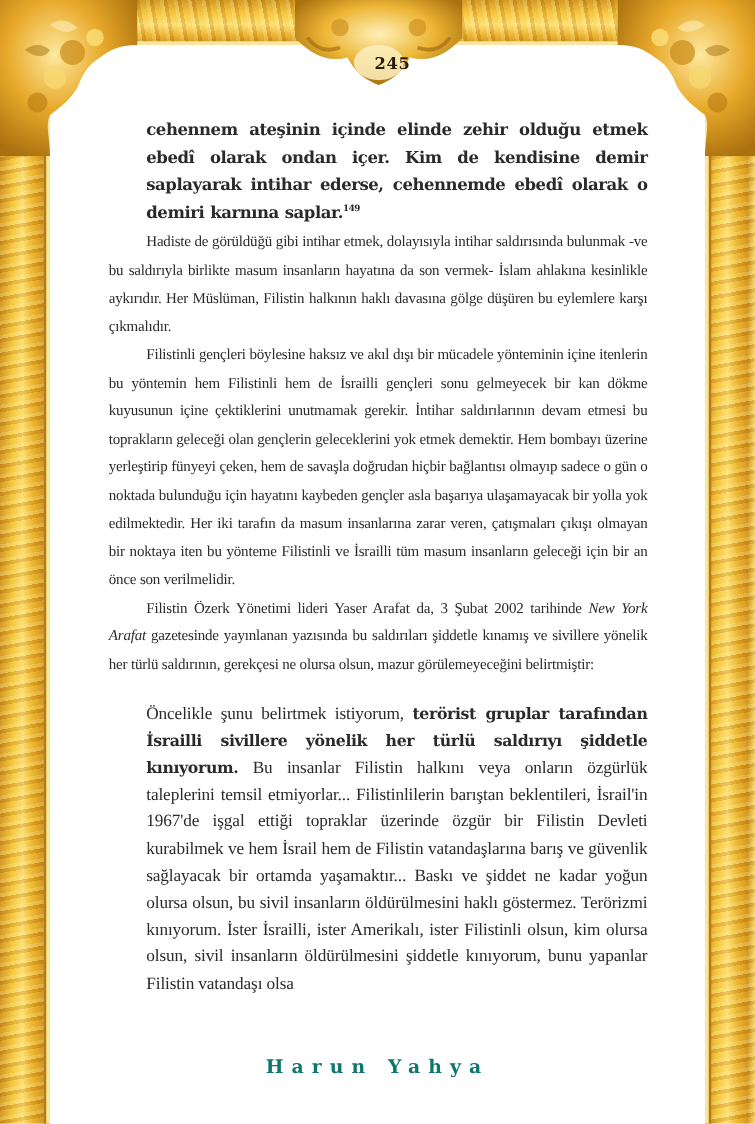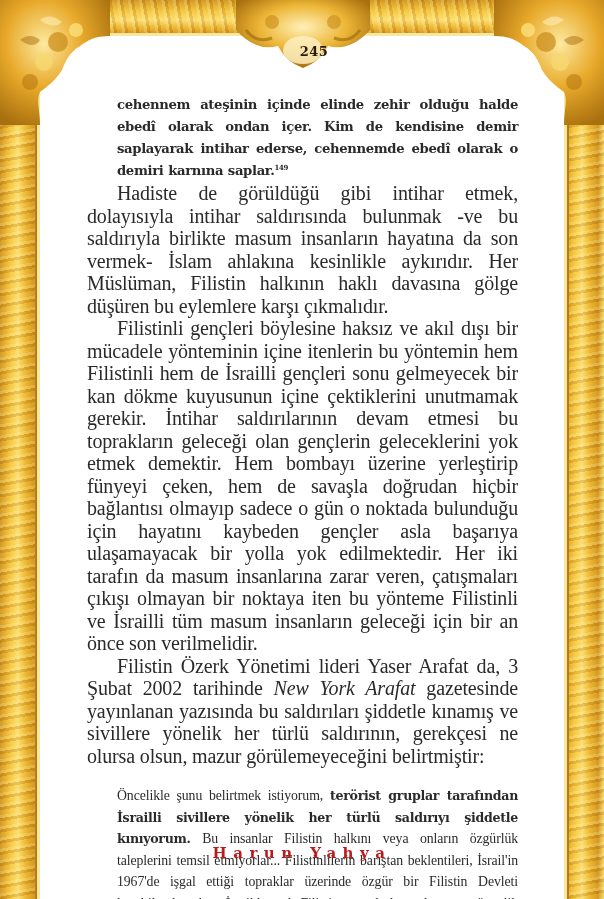--- a/index.html
+++ b/index.html
@@ -43,33 +43,33 @@
     position: absolute; left: 87px; width: 431px; top: 94px;
   }
   p { margin: 0; text-align: justify; }
   .hadith-quote {
     margin-left: 30px; font-weight: bold; font-size: 13.2px; line-height: 22px;
     font-family: "DejaVu Serif", serif; letter-spacing: -0.35px;
     word-spacing: 0.5px;
   }
   .hadith-quote sup { font-size: 7px; vertical-align: 5px; line-height: 0; }
   .body-para {
-    font-size: 20px; line-height: 22.5px; text-indent: 30px;
+    font-size: 12px; line-height: 22.5px; text-indent: 30px;
     letter-spacing: -0.15px;
   }
   .body-para i { font-style: italic; }
   .block-quote {
     margin-left: 30px; font-size: 13.8px; line-height: 21.6px; margin-top: 18px;
     letter-spacing: -0.1px;
   }
   .block-quote b { font-family: "DejaVu Serif", serif; font-size: 12.6px; letter-spacing: -0.3px; }
   .footer-brand {
     position: absolute; left: 0; right: 0; top: 844px; text-align: center;
     font-family: "DejaVu Serif", serif; font-size: 15px; letter-spacing: 6.5px;
-    color: #b91c1c; font-weight: bold;
+    color: #0f766e; font-weight: bold;
   }
 </style>
 </head>
 <body>
 
 <div class="frame-top"></div>
 <div class="frame-side frame-left"></div>
 <div class="frame-side frame-right"></div>
 
 <svg class="corner corner-left" viewBox="0 0 110 125">
@@ -110,21 +110,21 @@
   <path d="M10 30 q10 14 26 8" stroke="#9a640c" stroke-width="3" fill="none" opacity="0.6"></path>
   <path d="M124 30 q-10 14 -26 8" stroke="#9a640c" stroke-width="3" fill="none" opacity="0.6"></path>
   <ellipse cx="67" cy="50" rx="20" ry="14" fill="#fbeec0" opacity="0.85"></ellipse>
   <circle cx="36" cy="22" r="7" fill="#c98a18" opacity="0.6"></circle>
   <circle cx="98" cy="22" r="7" fill="#c98a18" opacity="0.6"></circle>
 </svg>
 
 <div class="page-number">245</div>
 
 <div class="text-area">
-  <p class="hadith-quote"><span>cehennem ateşinin içinde elinde zehir olduğu halde ebedî olarak ondan içer. Kim de kendisine demir saplayarak intihar ederse, cehennemde ebedî olarak o demiri karnına saplar.</span><sup>149</sup></p>
+  <p class="hadith-quote"><span>cehennem ateşinin içinde elinde zehir olduğu etmek ebedî olarak ondan içer. Kim de kendisine demir saplayarak intihar ederse, cehennemde ebedî olarak o demiri karnına saplar.</span><sup>149</sup></p>
 
   <p class="body-para">Hadiste de görüldüğü gibi intihar etmek, dolayısıyla intihar saldırısında bulunmak -ve bu saldırıyla birlikte masum insanların hayatına da son vermek- İslam ahlakına kesinlikle aykırıdır. Her Müslüman, Filistin halkının haklı davasına gölge düşüren bu eylemlere karşı çıkmalıdır.</p>
 
   <p class="body-para">Filistinli gençleri böylesine haksız ve akıl dışı bir mücadele yönteminin içine itenlerin bu yöntemin hem Filistinli hem de İsrailli gençleri sonu gelmeyecek bir kan dökme kuyusunun içine çektiklerini unutmamak gerekir. İntihar saldırılarının devam etmesi bu toprakların geleceği olan gençlerin geleceklerini yok etmek demektir. Hem bombayı üzerine yerleştirip fünyeyi çeken, hem de savaşla doğrudan hiçbir bağlantısı olmayıp sadece o gün o noktada bulunduğu için hayatını kaybeden gençler asla başarıya ulaşamayacak bir yolla yok edilmektedir. Her iki tarafın da masum insanlarına zarar veren, çatışmaları çıkışı olmayan bir noktaya iten bu yönteme Filistinli ve İsrailli tüm masum insanların geleceği için bir an önce son verilmelidir.</p>
 
   <p class="body-para"><span>Filistin Özerk Yönetimi lideri Yaser Arafat da, 3 Şubat 2002 tarihinde </span><i>New York Arafat</i><span> gazetesinde yayınlanan yazısında bu saldırıları şiddetle kınamış ve sivillere yönelik her türlü saldırının, gerekçesi ne olursa olsun, mazur görülemeyeceğini belirtmiştir:</span></p>
 
   <p class="block-quote"><span>Öncelikle şunu belirtmek istiyorum, </span><b>terörist gruplar tarafından İsrailli sivillere yönelik her türlü saldırıyı şiddetle kınıyorum.</b><span> Bu insanlar Filistin halkını veya onların özgürlük taleplerini temsil etmiyorlar... Filistinlilerin barıştan beklentileri, İsrail'in 1967'de işgal ettiği topraklar üzerinde özgür bir Filistin Devleti kurabilmek ve hem İsrail hem de Filistin vatandaşlarına barış ve güvenlik sağlayacak bir ortamda yaşamaktır... Baskı ve şiddet ne kadar yoğun olursa olsun, bu sivil insanların öldürülmesini haklı göstermez. Terörizmi kınıyorum. İster İsrailli, ister Amerikalı, ister Filistinli olsun, kim olursa olsun, sivil insanların öldürülmesini şiddetle kınıyorum, bunu yapanlar Filistin vatandaşı olsa</span></p>
 </div>
 

